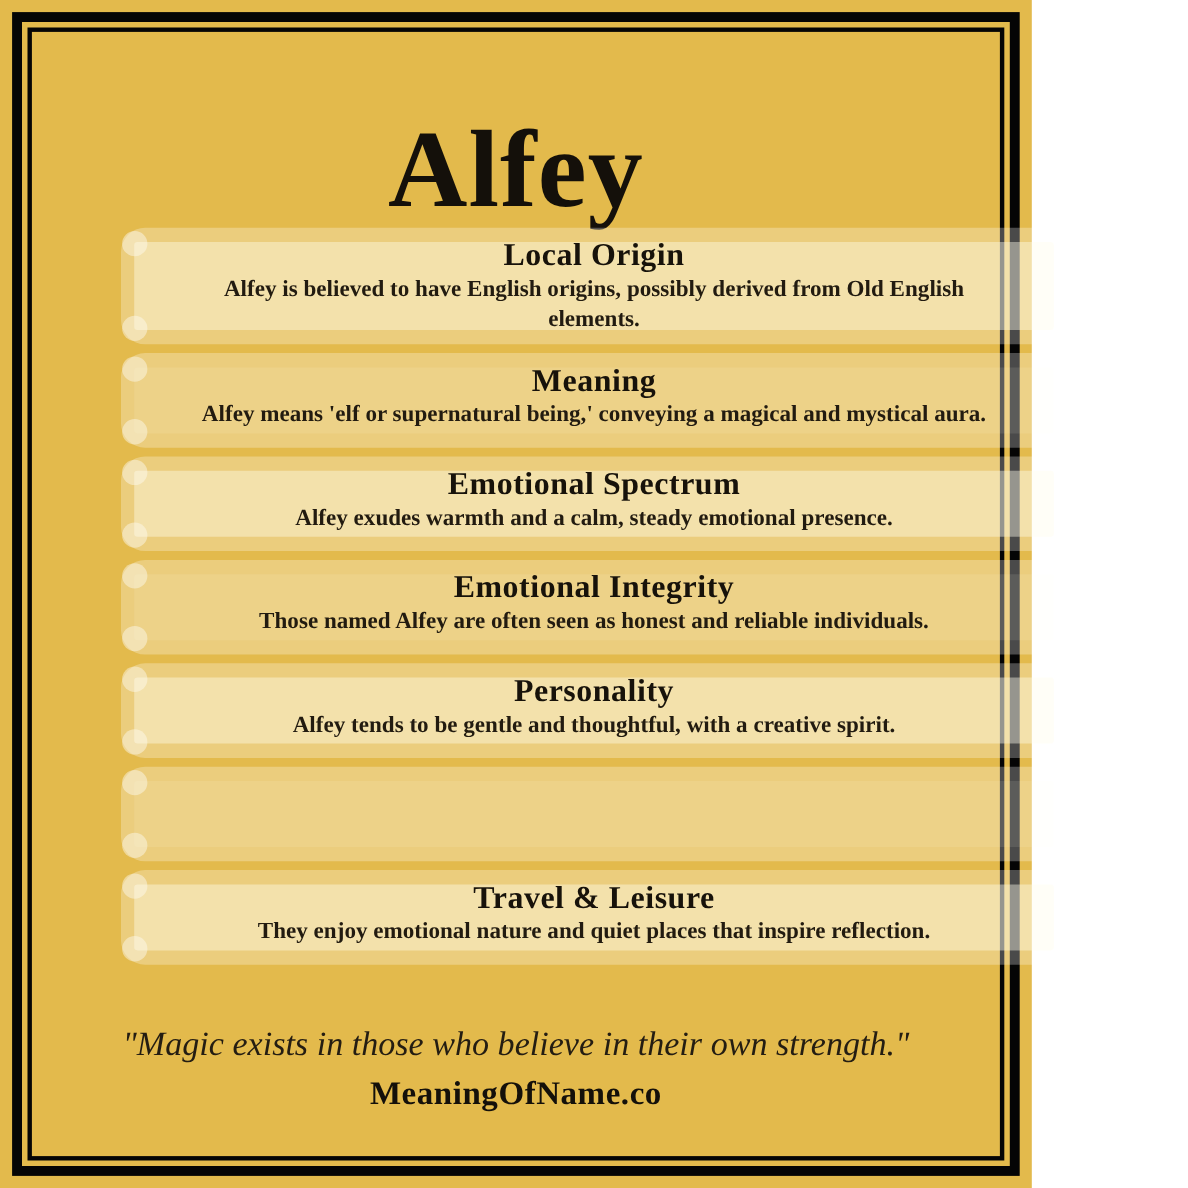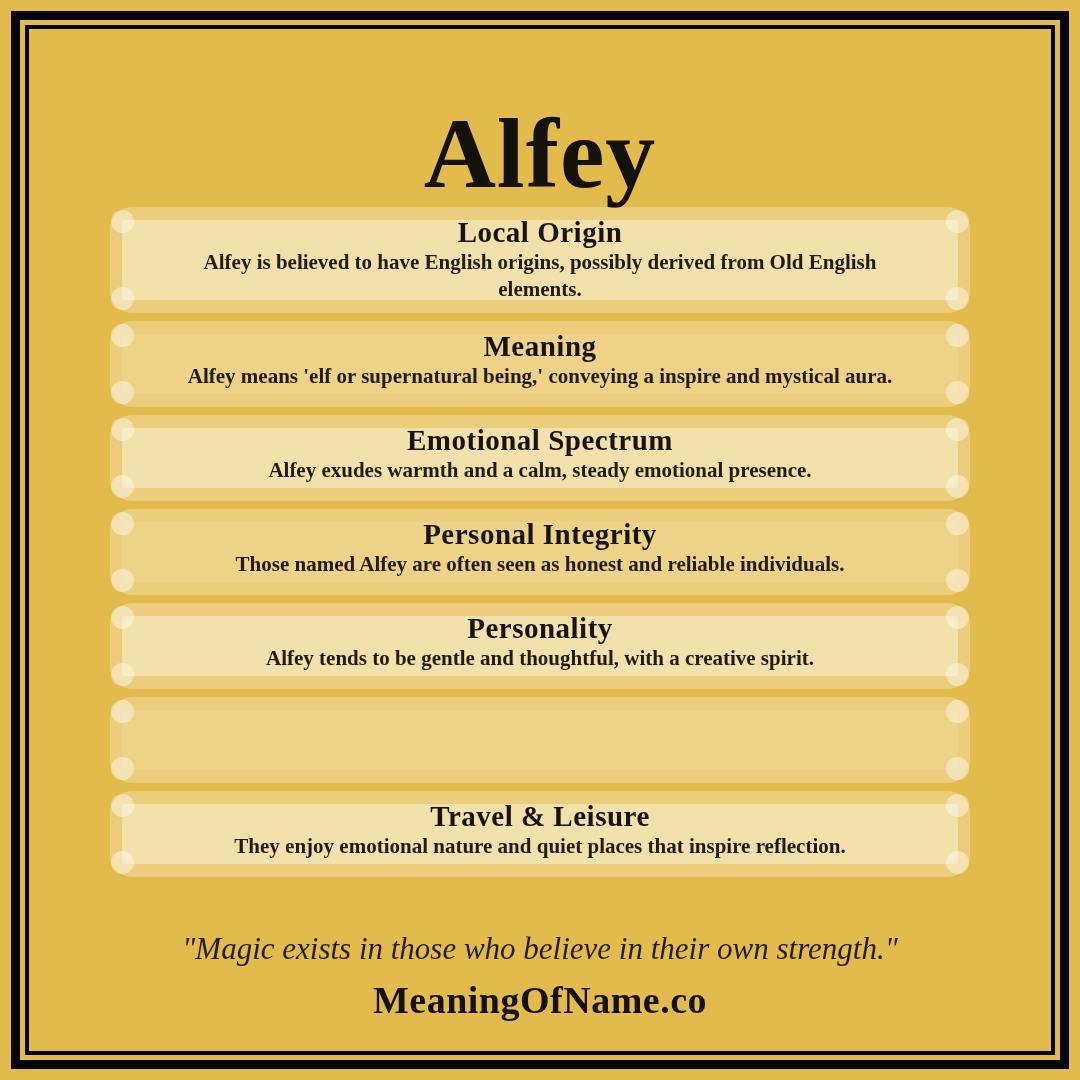--- a/index.html
+++ b/index.html
@@ -4,21 +4,21 @@
 <style>
   html, body { margin: 0; padding: 0; }
   body {
     width: 1080px; height: 1080px;
     position: relative;
     font-family: "Liberation Serif", serif;
     overflow: hidden;
   }
   .canvas {
     position: absolute; inset: 0;
-    width: 1080px; height: 1080px;
+    width: 938px; height: 1080px;
   }
   
   .frame-outer {
     position: absolute; inset: 11px;
     border: 9px solid #050505;
     pointer-events: none;
   }
   .frame-inner {
     position: absolute; inset: 25px;
     border: 4px solid #050505;
@@ -92,21 +92,21 @@
     top: 931px; left: 0; width: 100%;
     text-align: center;
     font-style: italic;
     font-size: 31px;
     color: #241d12;
   }
   .footer-brand {
     position: absolute;
     top: 978px; left: 0; width: 100%;
     text-align: center;
-    font-size: 38px;
+    font-size: 30px;
     font-weight: bold;
     letter-spacing: 0.5px;
     color: #14100a;
   }
 </style>
 </head>
 <body>
 
 <div class="canvas" id="canvas" style="background: rgb(227, 186, 76);">
   <div class="frame-outer"></div>
@@ -128,21 +128,21 @@
   </section>
 
   <section class="panel even">
     <span class="dot tl"></span>
     <span class="dot tr"></span>
     <span class="dot bl"></span>
     <span class="dot br"></span>
     <div class="panel-bg"></div>
     <div class="panel-content">
       <h2 class="panel-heading">Meaning</h2>
-      <p class="panel-body">Alfey means 'elf or supernatural being,' conveying a inspire and mystical aura.</p>
+      <p class="panel-body">Alfey means 'elf or supernatural being,' conveying a magical and mystical aura.</p>
     </div>
   </section>
 
   <section class="panel">
     <span class="dot tl"></span>
     <span class="dot tr"></span>
     <span class="dot bl"></span>
     <span class="dot br"></span>
     <div class="panel-bg"></div>
     <div class="panel-content">
@@ -151,21 +151,21 @@
     </div>
   </section>
 
   <section class="panel even">
     <span class="dot tl"></span>
     <span class="dot tr"></span>
     <span class="dot bl"></span>
     <span class="dot br"></span>
     <div class="panel-bg"></div>
     <div class="panel-content">
-      <h2 class="panel-heading">Personal Integrity</h2>
+      <h2 class="panel-heading">Emotional Integrity</h2>
       <p class="panel-body">Those named Alfey are often seen as honest and reliable individuals.</p>
     </div>
   </section>
 
   <section class="panel">
     <span class="dot tl"></span>
     <span class="dot tr"></span>
     <span class="dot bl"></span>
     <span class="dot br"></span>
     <div class="panel-bg"></div>

